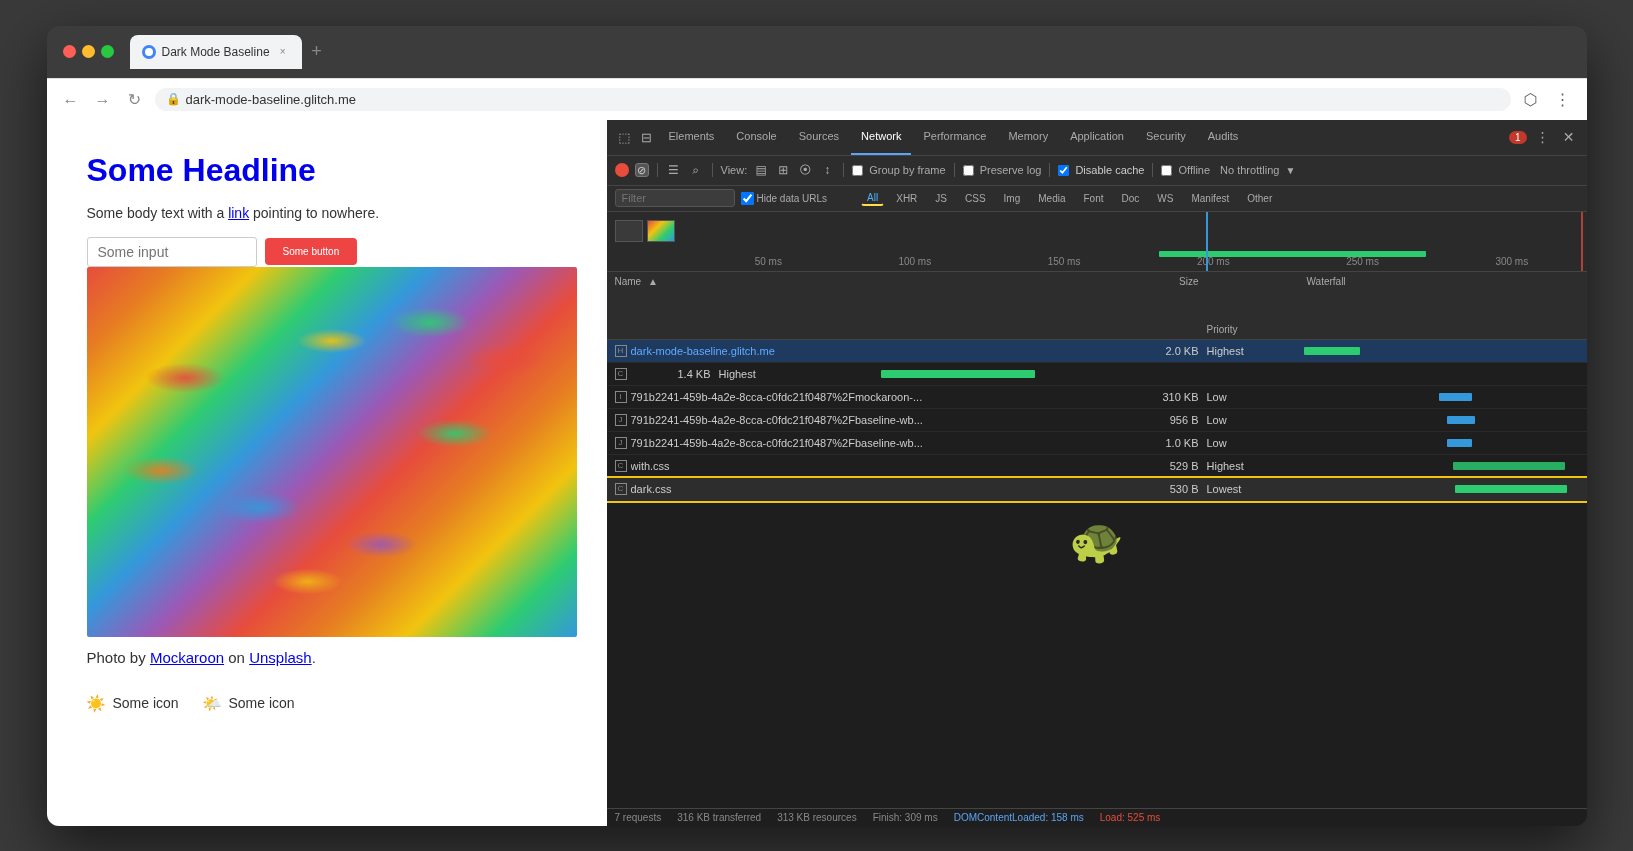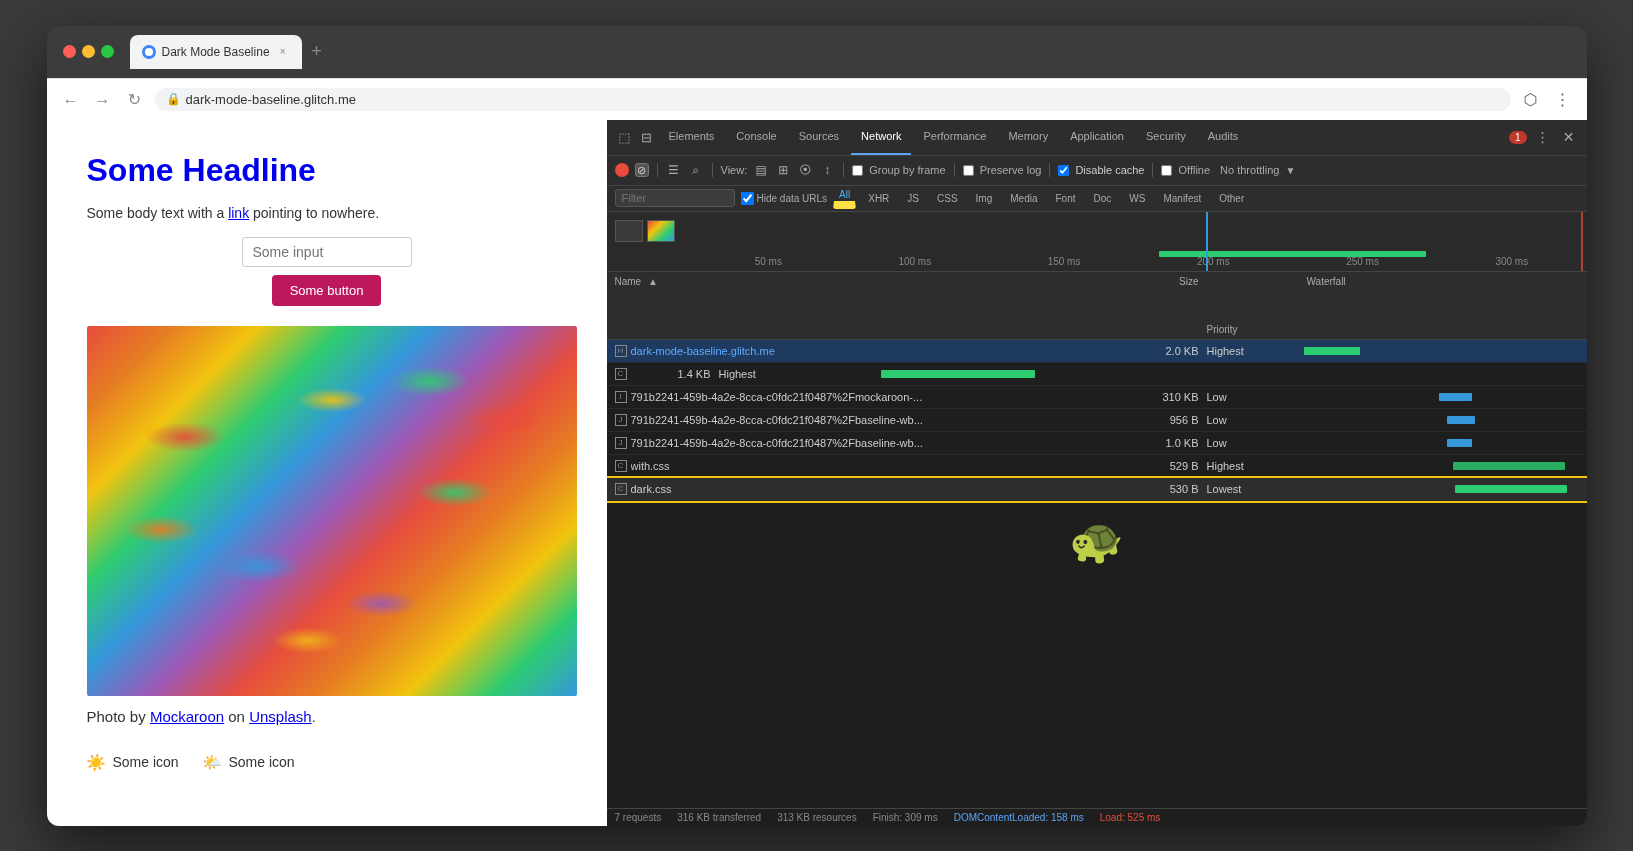--- a/index.html
+++ b/index.html
@@ -186,41 +186,39 @@
     }
 
     .page-body-text a {
       color: #0000ee;
       text-decoration: underline;
     }
 
     .input-row {
       display: flex;
       gap: 8px;
-      margin-bottom: 20px;
-      align-items: center;
-      flex-direction: column;
+      align-items: center;
     }
 
     .page-input {
       border: 1px solid #ccc;
       border-radius: 3px;
       padding: 6px 10px;
       font-size: 14px;
       color: #999;
       width: 170px;
     }
 
     .page-button {
-      background: #be185d;
+      background: #ef4444;
       color: #fff;
       border: none;
       border-radius: 4px;
       padding: 8px 18px;
-      font-size: 13px;
+      font-size: 10px;
       cursor: pointer;
     }
 
     .candy-image {
       width: 490px;
       height: 370px;
       background: linear-gradient(135deg, 
         #e74c3c 0%, #e67e22 10%, #f1c40f 20%, #2ecc71 30%, 
         #3498db 40%, #9b59b6 50%, #e74c3c 60%, #e67e22 70%, 
         #f1c40f 80%, #2ecc71 90%, #3498db 100%);
@@ -646,21 +644,21 @@
         <span class="net-label" style="margin-left:4px;">No throttling</span>
         <span style="color:#aaa;font-size:10px;">▼</span>
       </div>
 
       <div class="filter-bar">
         <input class="filter-input" type="text" placeholder="Filter" style="">
         <div class="filter-toggle">
           <input type="checkbox" checked="" style="">
           <span>Hide data URLs</span>
         </div>
-        <span class="filter-tag" style="color:#4db2f7; border-bottom:8px solid #fde047;">All</span>
+        <span class="filter-tag" style="color:#4db2f7; border-bottom:2px solid #fde047;margin-left:28px;">All</span>
         <span class="filter-tag">XHR</span>
         <span class="filter-tag">JS</span>
         <span class="filter-tag">CSS</span>
         <span class="filter-tag">Img</span>
         <span class="filter-tag">Media</span>
         <span class="filter-tag">Font</span>
         <span class="filter-tag">Doc</span>
         <span class="filter-tag">WS</span>
         <span class="filter-tag">Manifest</span>
         <span class="filter-tag">Other</span>

